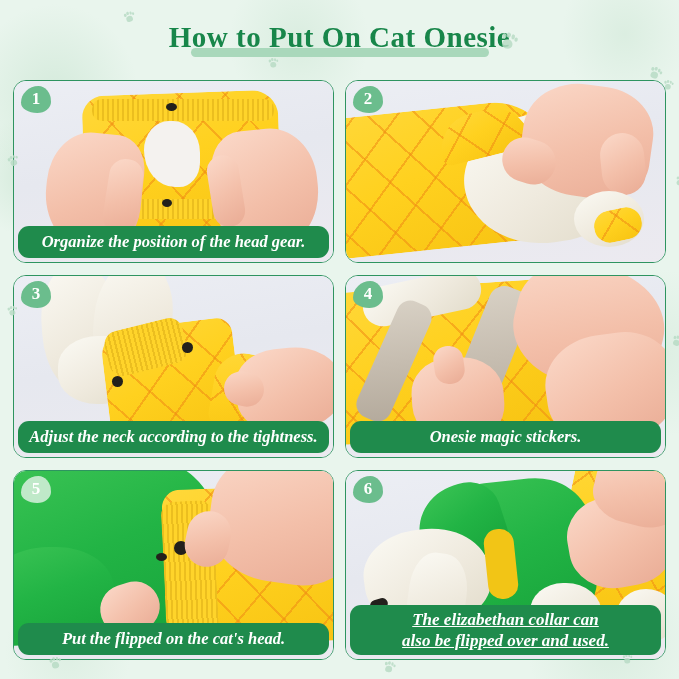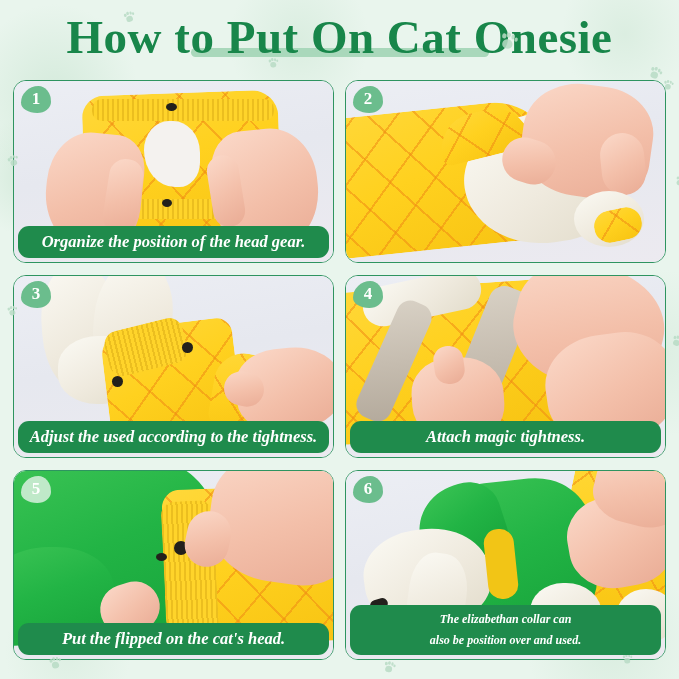--- a/index.html
+++ b/index.html
@@ -66,21 +66,21 @@
     width: 298px;
     height: 9px;
     background: #a9d8bb;
     border-radius: 5px;
   }
   #title-text {
     position: relative;
     display: inline-block;
     font-family: "Liberation Serif", "DejaVu Serif", serif;
     font-weight: bold;
-    font-size: 47px;
+    font-size: 29px;
     line-height: 50px;
     letter-spacing: 0.5px;
     color: #18864a;
     white-space: nowrap;
   }
 
   
   #grid {
     position: absolute;
     left: 13px;
@@ -151,22 +151,23 @@
   }
   .caption.one-line {
     height: 32px;
     line-height: 32px;
     font-size: 16.5px;
   }
   .caption.two-line {
     height: 50px;
     padding-top: 4px;
     box-sizing: border-box;
-    font-size: 12px;
+    font-size: 17px;
     line-height: 21px;
+    text-decoration: underline;
   }
   .caption .ln { display: block; }
 
   
   .bg-soft {
     position: absolute; inset: 0;
     background: linear-gradient(170deg, #eceef4 0%, #e6e8ef 45%, #eceaf0 100%);
   }
 
   
@@ -271,41 +272,41 @@
         <div class="btn-dot" style="left:168px;top:66px;width:11px;height:11px;"></div>
         <div class="btn-dot" style="left:98px;top:100px;width:11px;height:11px;"></div>
         <div class="fabric-yellow" style="left:198px;top:78px;width:68px;height:80px;border-radius:30px 20px 24px 18px;transform:rotate(10deg);"></div>
         <div class="skin" style="left:222px;top:72px;width:106px;height:82px;border-radius:40% 46% 44% 40%;transform:rotate(-6deg);"></div>
         <div class="skin" style="left:210px;top:96px;width:40px;height:34px;border-radius:18px;transform:rotate(12deg);"></div>
       </div>
       <div class="badge">
         <span>3</span>
       </div>
       <div class="caption one-line">
-        <span class="ln">Adjust the used according to the tightness.</span>
+        <span class="ln">Adjust the neck according to the tightness.</span>
       </div>
     </div>
 
     <div class="panel">
       <div class="photo">
         <div class="bg-soft"></div>
         <div class="fabric-yellow" style="left:-20px;top:10px;width:230px;height:152px;border-radius:18px;transform:rotate(-4deg);"></div>
         <div class="plush" style="left:16px;top:2px;width:120px;height:40px;border-radius:20px;transform:rotate(-12deg);"></div>
         <div class="velcro" style="left:30px;top:22px;width:36px;height:126px;border-radius:14px;transform:rotate(24deg);"></div>
         <div class="velcro" style="left:120px;top:8px;width:44px;height:150px;border-radius:16px;transform:rotate(22deg);"></div>
         <div class="skin" style="left:168px;top:-10px;width:150px;height:120px;border-radius:42% 46% 40% 44%;transform:rotate(14deg);"></div>
         <div class="skin" style="left:200px;top:58px;width:130px;height:108px;border-radius:44% 40% 46% 42%;transform:rotate(-8deg);"></div>
         <div class="skin" style="left:66px;top:82px;width:92px;height:84px;border-radius:40% 44% 42% 46%;transform:rotate(-4deg);"></div>
         <div class="skin" style="left:88px;top:70px;width:30px;height:38px;border-radius:14px;transform:rotate(-8deg);"></div>
       </div>
       <div class="badge">
         <span>4</span>
       </div>
       <div class="caption one-line">
-        <span class="ln">Attach magic tightness.</span>
+        <span class="ln">Onesie magic stickers.</span>
       </div>
     </div>
 
     <div class="panel">
       <div class="photo">
         <div class="bg-soft"></div>
         <div class="fabric-green" style="left:-26px;top:-10px;width:230px;height:180px;border-radius:24px 70px 34px 20px;transform:rotate(-3deg);"></div>
         <div class="fabric-green" style="left:-30px;top:76px;width:130px;height:96px;border-radius:50% 44% 40% 46%;"></div>
         <div class="fabric-yellow" style="left:150px;top:16px;width:190px;height:156px;border-radius:18px 12px 16px 30px;transform:rotate(-2deg);"></div>
         <div class="ribbing" style="left:150px;top:30px;width:52px;height:140px;border-radius:14px;transform:rotate(-3deg);"></div>
@@ -336,21 +337,21 @@
         <div class="skin" style="left:222px;top:24px;width:104px;height:92px;border-radius:42% 44% 40% 44%;transform:rotate(-10deg);"></div>
         <div class="skin" style="left:248px;top:-16px;width:90px;height:70px;border-radius:40%;transform:rotate(14deg);"></div>
         <div class="plush" style="left:184px;top:112px;width:72px;height:62px;border-radius:46% 50% 42% 48%;"></div>
         <div class="plush" style="left:270px;top:118px;width:60px;height:54px;border-radius:50%;"></div>
       </div>
       <div class="badge">
         <span>6</span>
       </div>
       <div class="caption two-line">
         <span class="ln">The elizabethan collar can</span>
-        <span class="ln">also be position over and used.</span>
+        <span class="ln">also be flipped over and used.</span>
       </div>
     </div>
 
   </div>
 
   <div id="paw-layer">
       <div class="paw" style="left: 118px; top: 6px; width: 22px; height: 22px; transform: scale(0.55) rotate(-18deg); opacity: 0.85;">
         <div class="pad" style="left: 5px; top: 9px; width: 12px; height: 11px; background: rgb(185, 220, 198);"></div>
         <div class="toe" style="left: 3px; top: 3px; width: 4.5px; height: 5.5px; background: rgb(185, 220, 198);"></div>
         <div class="toe" style="left: 8px; top: 0.5px; width: 4.5px; height: 6px; background: rgb(185, 220, 198);"></div>

